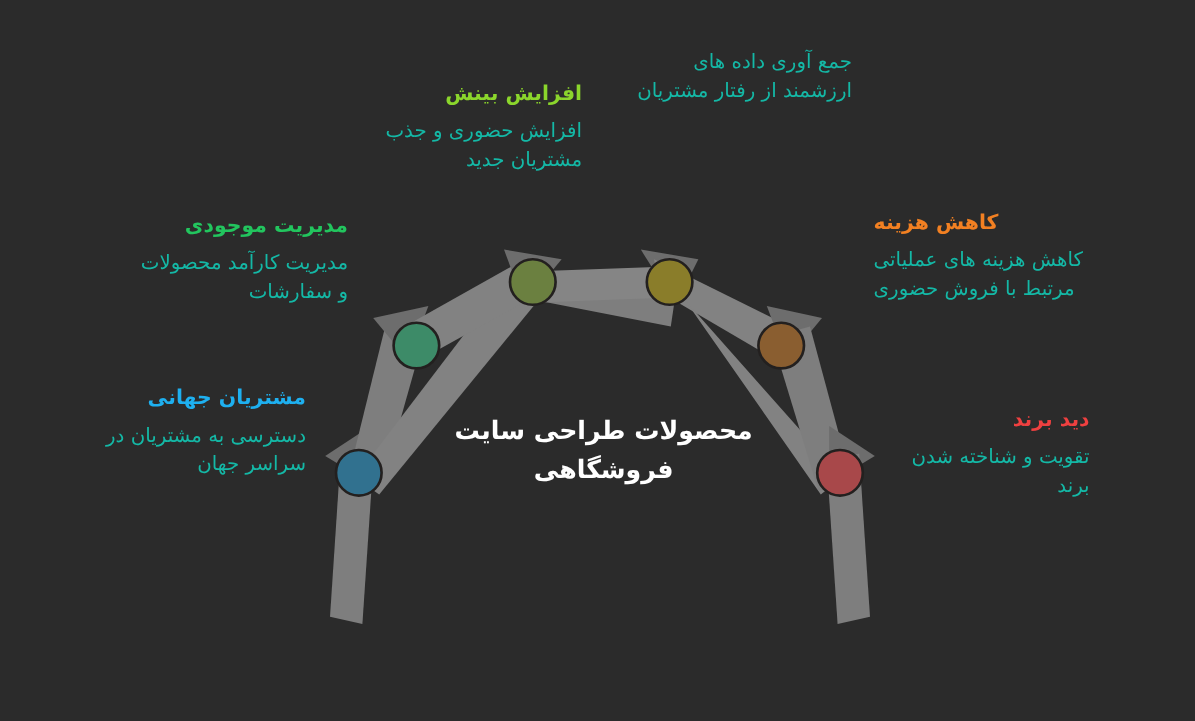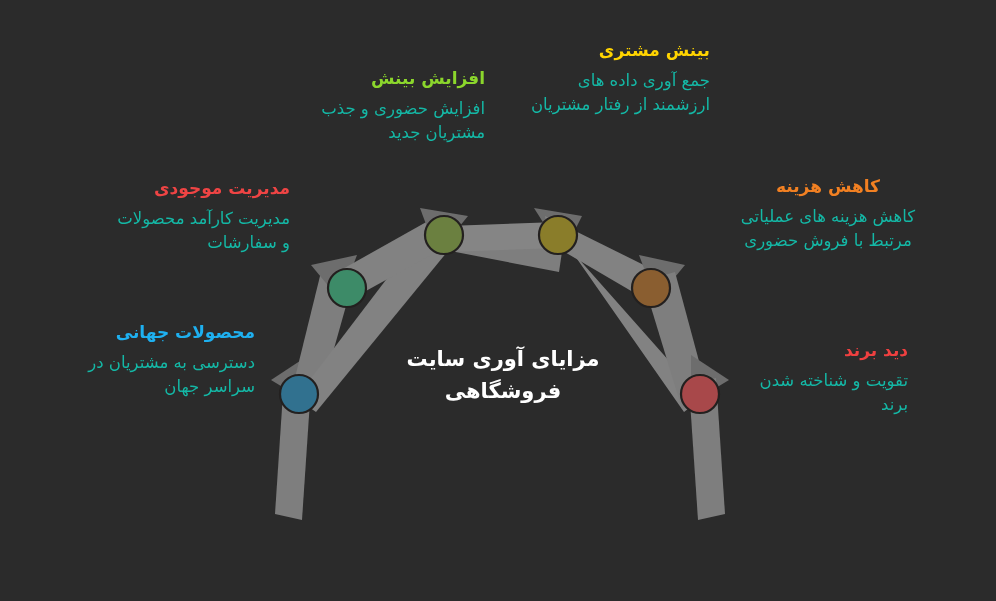--- a/index.html
+++ b/index.html
@@ -21,21 +21,21 @@
   }
   .callout .c-body{
     font-size:16.5px;color:#14b8a6;line-height:1.45;margin:0;font-weight:normal;
   }
 
   
   #co-customer-insight{left:520px;top:40px;width:190px;text-align:right;}
   #co-sales-growth{left:300px;top:68px;width:185px;text-align:right;}
   #co-inventory{left:110px;top:178px;width:180px;text-align:right;}
   #co-global-access{left:80px;top:322px;width:175px;text-align:right;}
-  #co-cost-reduction{left:728px;top:176px;width:200px;text-align:center;}
+  #co-cost-reduction{left:728px;top:176px;width:200px;text-align:left;}
   #co-brand-visibility{left:728px;top:340px;width:180px;text-align:right;}
 
   #center-title{
     position:absolute;left:368px;top:344px;width:270px;
     text-align:center;color:#ffffff;font-size:21px;font-weight:bold;
     line-height:1.5;
   }
 </style>
 </head>
 <body style="background: rgb(43, 43, 43);">
@@ -76,39 +76,38 @@
     <polygon points="689,386 716,378 725,514 698,520" fill="#7e7e7e"></polygon>
 
     <circle cx="299" cy="394" r="19" fill="#31718f" stroke="#23201f" stroke-width="2.2"></circle>
     <circle cx="347" cy="288" r="19" fill="#3d8b68" stroke="#23201f" stroke-width="2.2"></circle>
     <circle cx="444" cy="235" r="19" fill="#6b8040" stroke="#23201f" stroke-width="2.2"></circle>
     <circle cx="558" cy="235" r="19" fill="#8a7d2a" stroke="#23201f" stroke-width="2.2"></circle>
     <circle cx="651" cy="288" r="19" fill="#8a5e30" stroke="#23201f" stroke-width="2.2"></circle>
     <circle cx="700" cy="394" r="19" fill="#a8484a" stroke="#23201f" stroke-width="2.2"></circle>
   </svg>
 
-  <div id="center-title">مزایای آوری سایت فروشگاهی</div>
+  <div id="center-title">محصولات طراحی سایت فروشگاهی</div>
 
   <div class="callout" id="co-customer-insight">
-    <div class="c-title" style="color: rgb(255, 212, 0);">بینش مشتری</div>
     <div class="c-body">جمع آوری داده های ارزشمند از رفتار مشتریان</div>
   </div>
 
   <div class="callout" id="co-sales-growth">
     <div class="c-title" style="color: rgb(139, 214, 44);">افزایش بینش</div>
     <div class="c-body">افزایش حضوری و جذب مشتریان جدید</div>
   </div>
 
   <div class="callout" id="co-inventory">
-    <div class="c-title" style="color: #ef4444;">مدیریت موجودی</div>
+    <div class="c-title" style="color: #22c55e;">مدیریت موجودی</div>
     <div class="c-body">مدیریت کارآمد محصولات و سفارشات</div>
   </div>
 
   <div class="callout" id="co-global-access">
-    <div class="c-title" style="color: rgb(30, 176, 240);">محصولات جهانی</div>
+    <div class="c-title" style="color: rgb(30, 176, 240);">مشتریان جهانی</div>
     <div class="c-body">دسترسی به مشتریان در سراسر جهان</div>
   </div>
 
   <div class="callout" id="co-cost-reduction">
     <div class="c-title" style="color: rgb(242, 128, 34);">کاهش هزینه</div>
     <div class="c-body">کاهش هزینه های عملیاتی مرتبط با فروش حضوری</div>
   </div>
 
   <div class="callout" id="co-brand-visibility">
     <div class="c-title" style="color: rgb(239, 64, 64);">دید برند</div>

